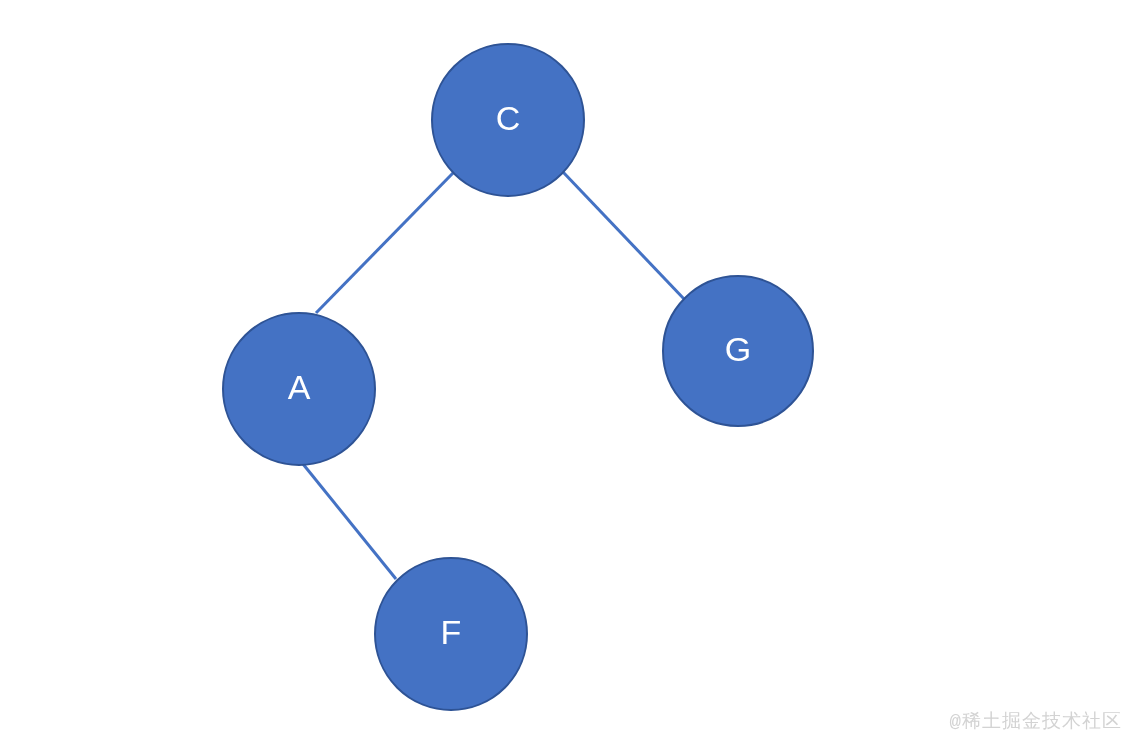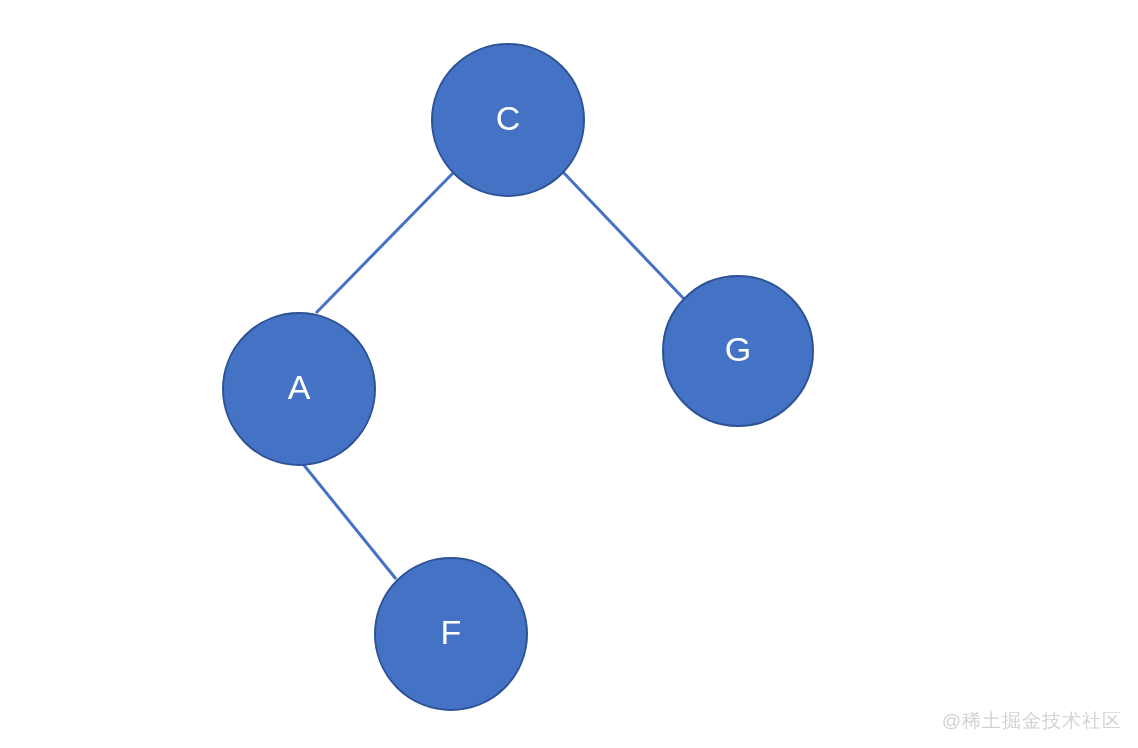--- a/index.html
+++ b/index.html
@@ -41,21 +41,21 @@
     stroke: #4472C4;
     stroke-width: 3;
     stroke-linecap: butt;
     fill: none;
   }
   #watermark {
     position: absolute;
     right: 16px;
     bottom: 14px;
     color: #d3d3d3;
-    font-family: Liberation Sans, sans-serif;
+    font-family: Liberation Mono, monospace;
     font-size: 19px;
     letter-spacing: 1px;
     white-space: nowrap;
     user-select: none;
   }
 </style>
 </head>
 <body>
 
 <div id="canvas" style="background: rgb(255, 255, 255); width: 1138px; height: 748px;">

